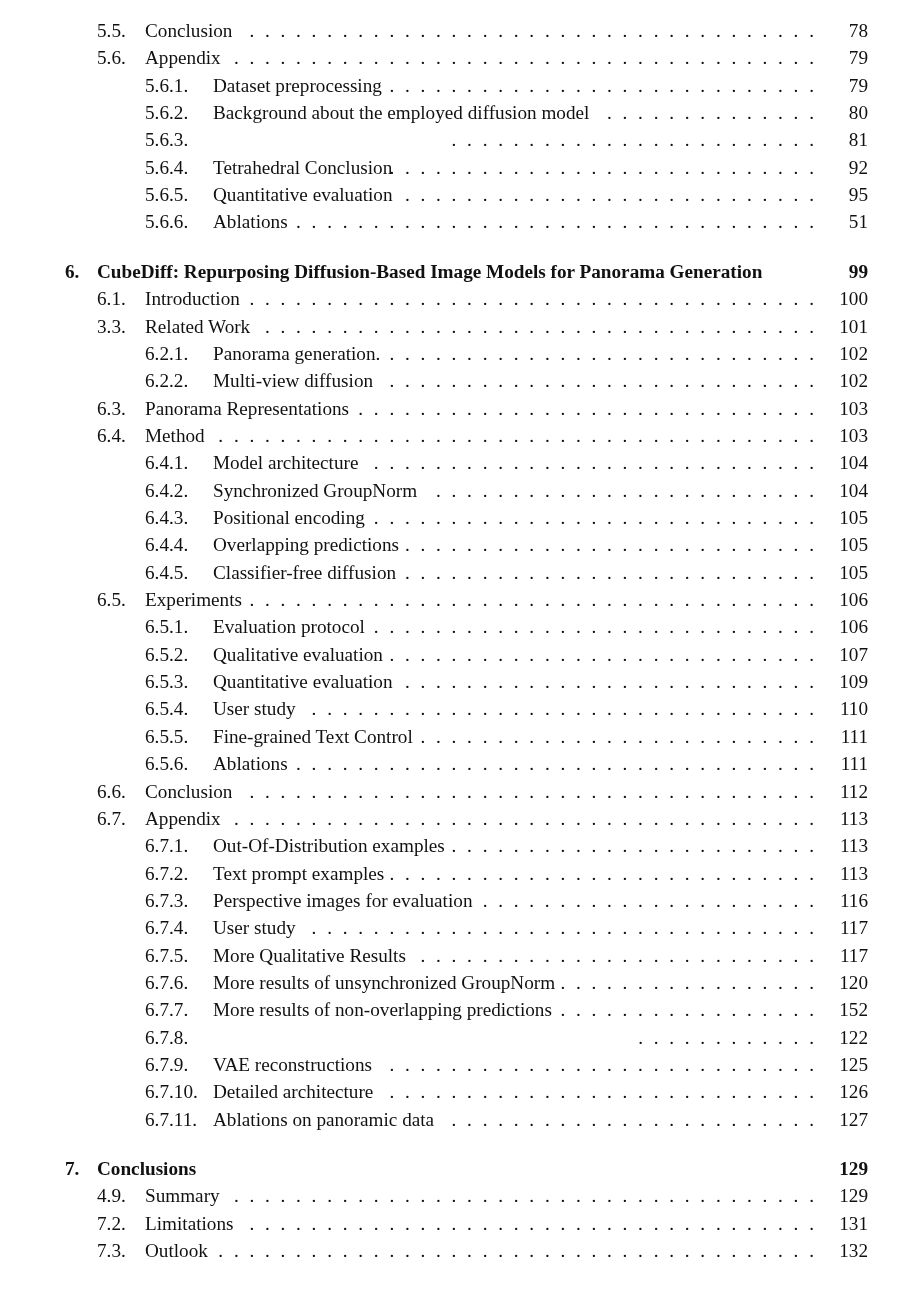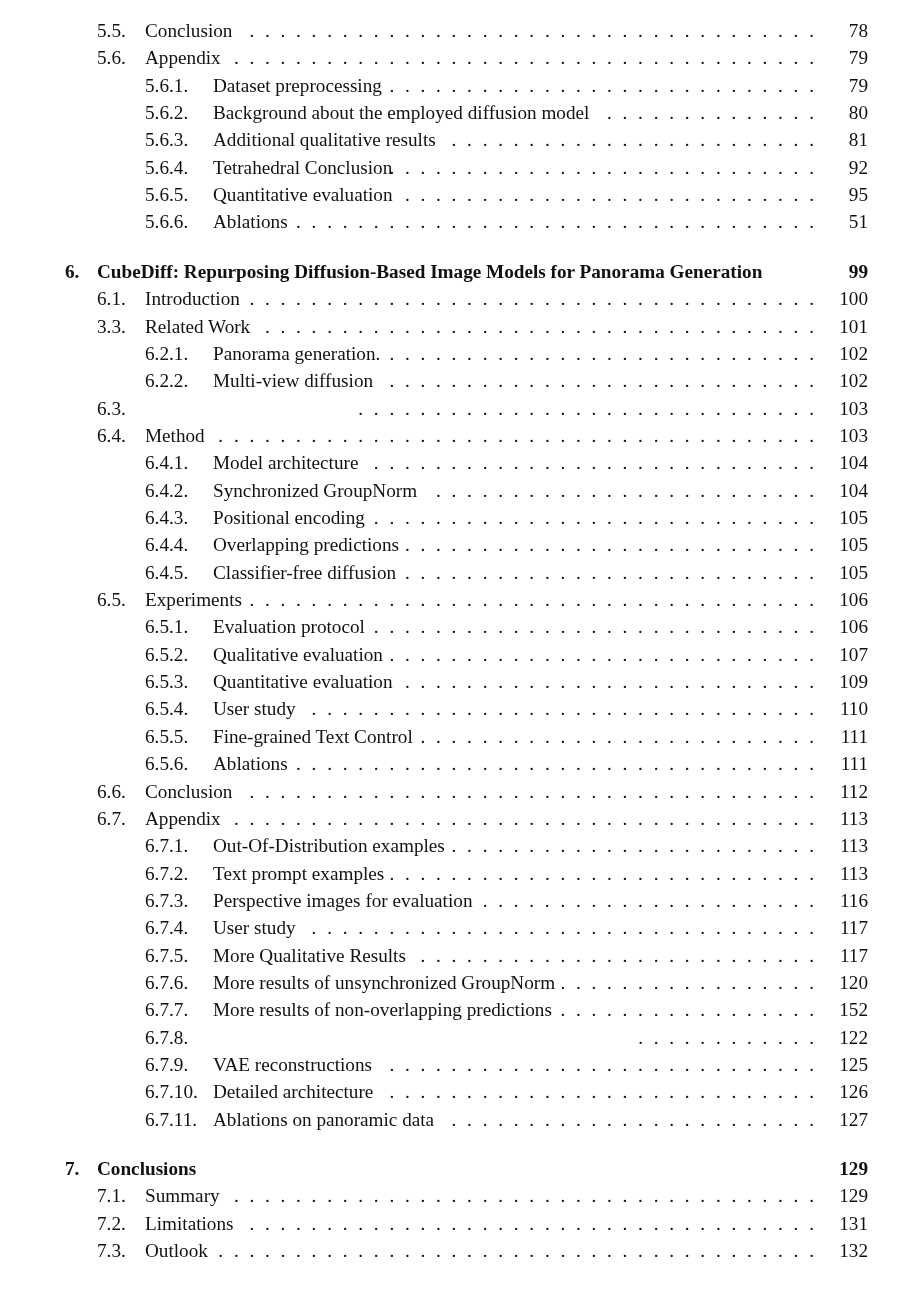--- a/index.html
+++ b/index.html
@@ -203,21 +203,20 @@
         <span class="dot" style="left: 746.4px;">.</span>
         <span class="dot" style="left: 761.9px;">.</span>
         <span class="dot" style="left: 777.5px;">.</span>
         <span class="dot" style="left: 793px;">.</span>
         <span class="dot" style="left: 808.6px;">.</span>
       </span>
       <span class="page">80</span>
     </div>
     <div class="row subsection" style="top: 126.4px;">
       <span class="num">5.6.3.</span>
-      <span class="title">Additional qualitative results</span>
       <span class="leader" style="left: 0px; width: 922px;">
         <span class="dot" style="left: 451px;">.</span>
         <span class="dot" style="left: 466.5px;">.</span>
         <span class="dot" style="left: 482.1px;">.</span>
         <span class="dot" style="left: 497.6px;">.</span>
         <span class="dot" style="left: 513.2px;">.</span>
         <span class="dot" style="left: 528.7px;">.</span>
         <span class="dot" style="left: 544.3px;">.</span>
         <span class="dot" style="left: 559.8px;">.</span>
         <span class="dot" style="left: 575.3px;">.</span>
@@ -506,20 +505,21 @@
         <span class="dot" style="left: 746.4px;">.</span>
         <span class="dot" style="left: 761.9px;">.</span>
         <span class="dot" style="left: 777.5px;">.</span>
         <span class="dot" style="left: 793px;">.</span>
         <span class="dot" style="left: 808.6px;">.</span>
       </span>
       <span class="page">102</span>
     </div>
     <div class="row section" style="top: 394.6px;">
       <span class="num">6.3.</span>
+      <span class="title">Panorama Representations</span>
       <span class="leader" style="left: 0px; width: 922px;">
         <span class="dot" style="left: 357.7px;">.</span>
         <span class="dot" style="left: 373.2px;">.</span>
         <span class="dot" style="left: 388.8px;">.</span>
         <span class="dot" style="left: 404.3px;">.</span>
         <span class="dot" style="left: 419.9px;">.</span>
         <span class="dot" style="left: 435.4px;">.</span>
         <span class="dot" style="left: 451px;">.</span>
         <span class="dot" style="left: 466.5px;">.</span>
         <span class="dot" style="left: 482.1px;">.</span>
@@ -1451,21 +1451,21 @@
         <span class="dot" style="left: 808.6px;">.</span>
       </span>
       <span class="page">127</span>
     </div>
     <div class="row chapter" style="top: 1155px;">
       <span class="num">7.</span>
       <span class="title">Conclusions</span>
       <span class="page">129</span>
     </div>
     <div class="row section" style="top: 1182.4px;">
-      <span class="num">7.1.</span>
+      <span class="num">4.9.</span>
       <span class="title">Summary</span>
       <span class="leader" style="left: 0px; width: 922px;">
         <span class="dot" style="left: 233.3px;">.</span>
         <span class="dot" style="left: 248.8px;">.</span>
         <span class="dot" style="left: 264.4px;">.</span>
         <span class="dot" style="left: 279.9px;">.</span>
         <span class="dot" style="left: 295.5px;">.</span>
         <span class="dot" style="left: 311px;">.</span>
         <span class="dot" style="left: 326.6px;">.</span>
         <span class="dot" style="left: 342.1px;">.</span>

